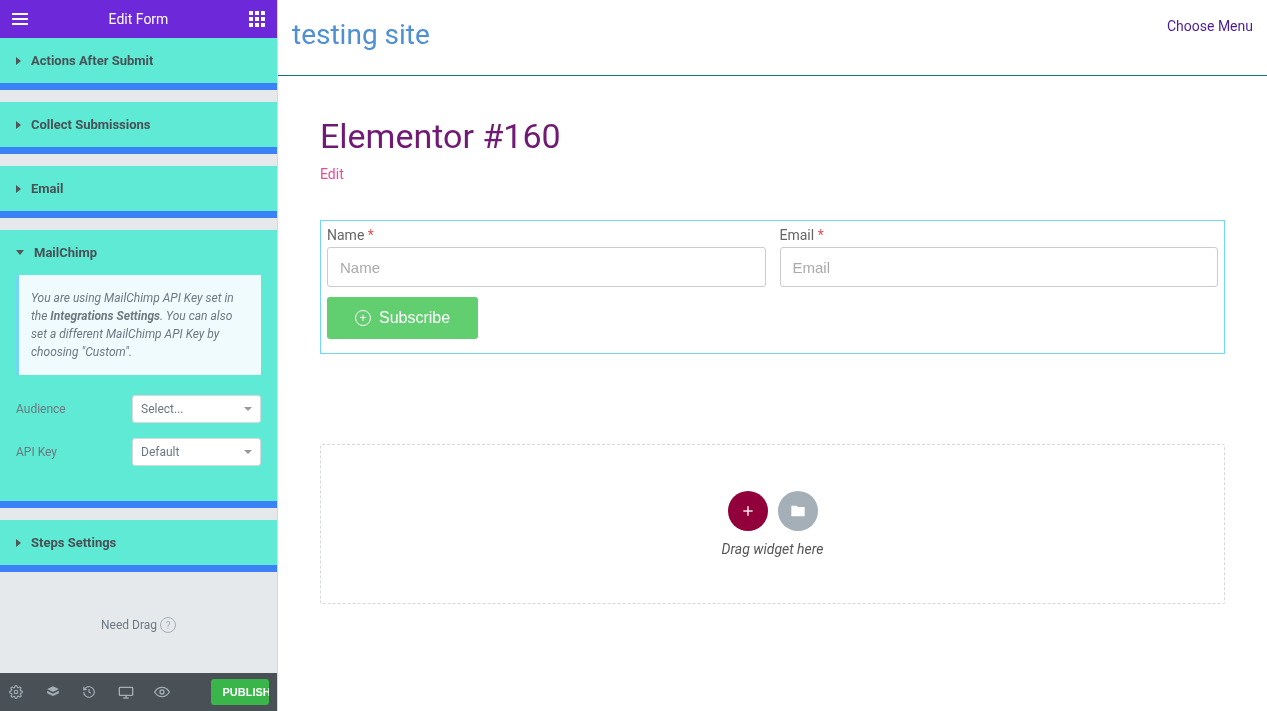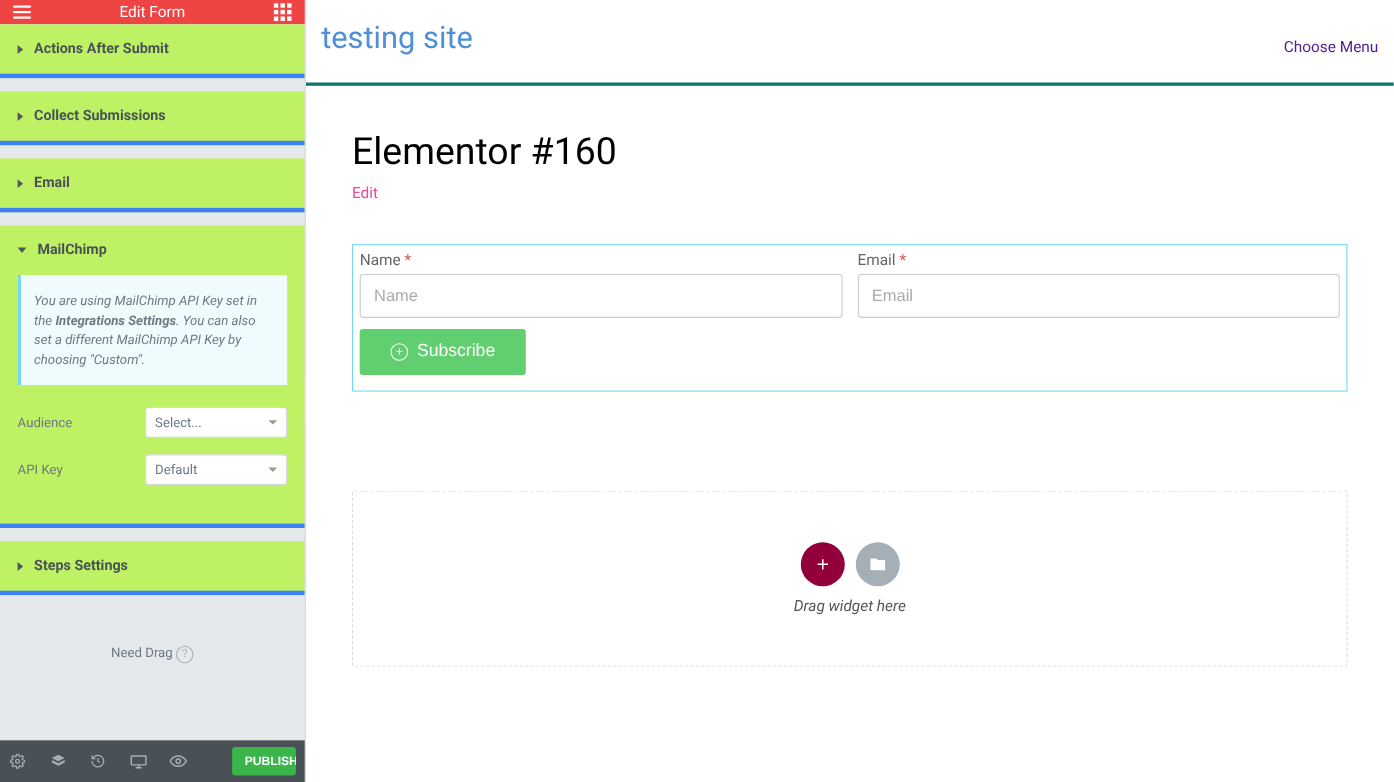--- a/index.html
+++ b/index.html
@@ -5,36 +5,36 @@
 * { box-sizing: border-box; margin: 0; padding: 0; }
 body { font-family: -apple-system, BlinkMacSystemFont, "Segoe UI", Roboto, Helvetica, Arial, sans-serif; font-size: 13px; background: #fff; color: #333; width: 1267px; height: 711px; overflow: hidden; }
 
 
 .panel {
   position: fixed; top: 0; left: 0; bottom: 0; width: 278px;
   background: #E6E9EC; display: flex; flex-direction: column;
   border-right: 1px solid #d5d8dc;
 }
 .panel-header {
-  background: #ef4444; height: 22px; color: #fff;
+  background: #6d28d9; height: 38px; color: #fff;
   display: flex; align-items: center; justify-content: space-between;
   padding: 0 10px;
 }
 .panel-header .title { flex: 1; text-align: center; font-size: 14px; font-weight: 400; }
 .panel-header .icon-btn { width: 20px; height: 20px; display:flex; align-items:center; justify-content:center; cursor: pointer; }
 .burger { width: 16px; height: 2px; background: #fff; position: relative; }
 .burger::before, .burger::after { content:""; position:absolute; left:0; width:16px; height:2px; background:#fff; }
 .burger::before { top:-5px; } .burger::after { top:5px; }
 .apps-grid { display:grid; grid-template-columns:repeat(3,4px); grid-template-rows:repeat(3,4px); gap:2px; }
 .apps-grid span { background:#fff; width:4px; height:4px; }
 
 .panel-body { flex: 1; overflow-y: auto; }
 
 .section {
-  background: #bef264; border-bottom: 4px solid #3b82f6;
+  background: #5eead4; border-bottom: 7px solid #3b82f6;
   margin-bottom: 12px;
 }
 .section-hdr {
   padding: 15px 16px; display:flex; align-items:center; gap:10px;
   cursor: pointer; font-weight: bold; color:#495157; font-size: 13px;
 }
 .caret { width:0; height:0; border-style:solid; display:inline-block; }
 .caret-right { border-width:4px 0 4px 5px; border-color: transparent transparent transparent #555; }
 .caret-down { border-width:5px 4px 0 4px; border-color:#555 transparent transparent transparent; }
 
@@ -93,28 +93,28 @@
 .collapse-handle {
   position:fixed; left:278px; top:340px; width:14px; height:48px;
   background:#fff; border:1px solid #d5d8dc; border-left:none;
   border-radius:0 4px 4px 0; display:flex; align-items:center; justify-content:center;
   color:#aaa; cursor:pointer; font-size:12px;
 }
 
 
 .canvas { position:absolute; left:278px; top:0; right:0; bottom:0; background:#fff; }
 .site-top {
-  display:flex; align-items:flex-end; justify-content:space-between;
-  padding: 18px 14px 24px 14px; border-bottom:3px solid #0f766e;
+  display:flex; align-items:flex-start; justify-content:space-between;
+  padding: 18px 14px 24px 14px; border-bottom:1px solid #0f766e;
 }
 .site-title { color:#4F8FD5; font-size:28px; font-weight:400; }
 .choose-menu { color:#4c1d95; font-size:14px; cursor:pointer; }
 
 .page-wrap { padding: 40px 42px; }
-.page-title { font-size:34px; color:#000000; margin-bottom:10px; font-weight:400; }
+.page-title { font-size:34px; color:#701a75; margin-bottom:10px; font-weight:400; }
 .edit-link { color:#ec4899; font-size:14px; cursor:pointer; }
 
 .form-widget {
   margin-top:38px; border:1px solid #71D7F7;
   padding: 6px 0 14px 0;
 }
 .form-row { display:flex; gap:14px; padding: 0 6px; align-items: center; }
 .form-col { flex:1; }
 .field-label { font-size:14px; color:#666; }
 .req { color:#d9534f; }

